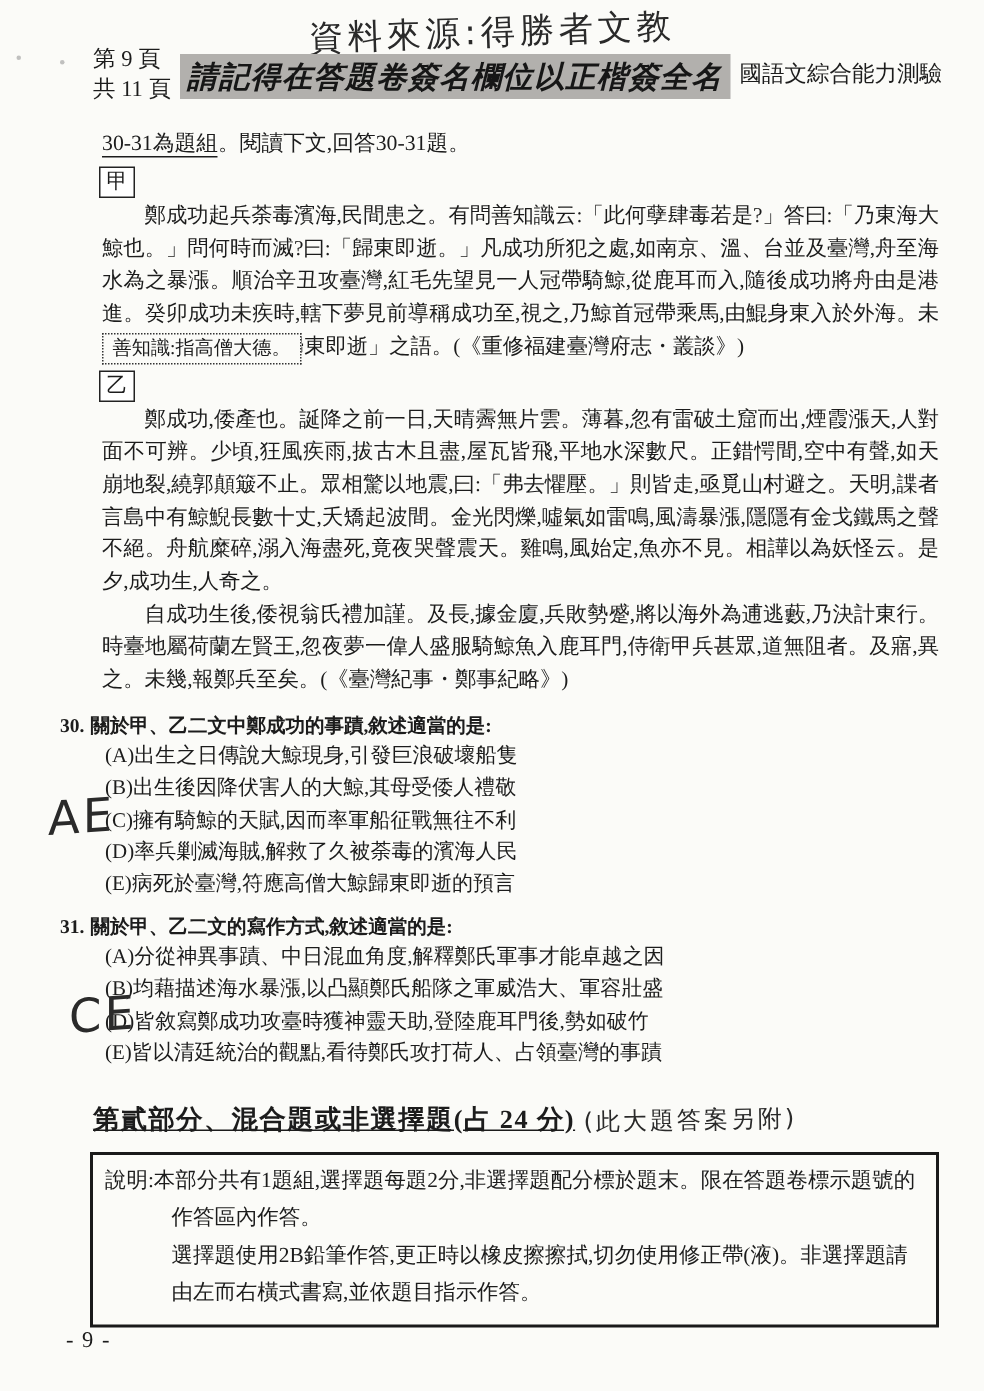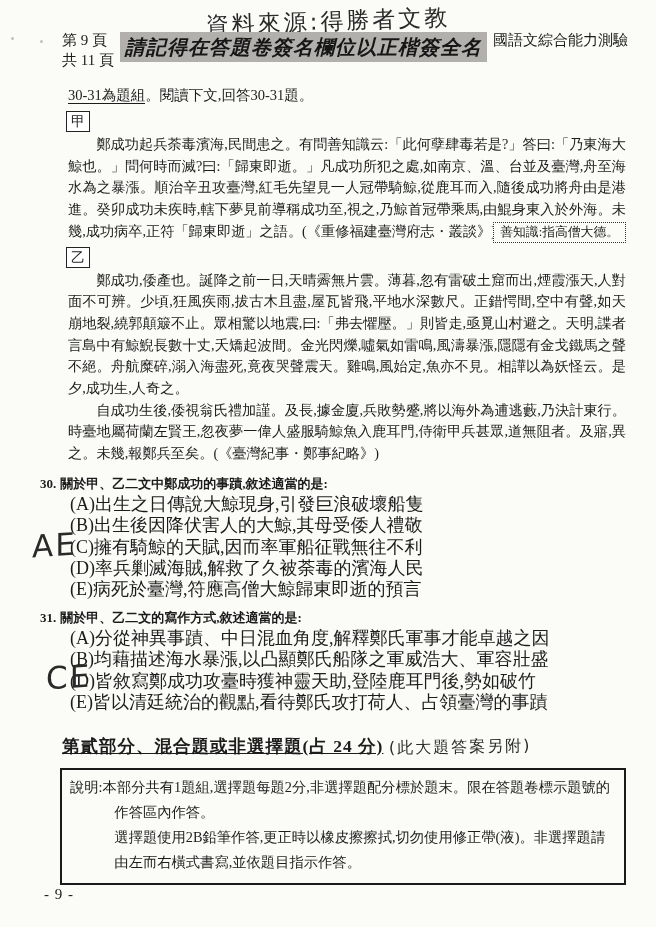--- a/index.html
+++ b/index.html
@@ -18,21 +18,21 @@
     font-weight:500;
   }
   .hw-title{
     position:absolute;top:6px;left:50%;
     transform:translateX(-50%) rotate(-2deg);
     font-size:23px;letter-spacing:3px;white-space:nowrap;
   }
   
   .header-row{
     position:absolute;top:30px;left:62px;right:28px;
-    display:flex;justify-content:space-between;align-items:flex-start;
+    display:flex;justify-content:space-between;align-items:center;
   }
   .pageinfo{font-size:15px;line-height:20px;white-space:nowrap;}
   .sign-notice{
     background:#b2b0ad;color:#161616;
     font-size:20px;font-weight:600;
     padding:2px 5px 1px 5px;
     letter-spacing:1px;
     font-style:italic;
     white-space:nowrap;
     margin-top:2px;
@@ -48,33 +48,33 @@
     display:inline-block;border:1px solid #222;
     min-width:18px;height:19px;line-height:19px;text-align:center;
     font-size:14px;padding:0 2px;margin:3px 0 2px -2px;
     background:#fff;
   }
   .para{
     font-size:14.2px;line-height:21.7px;
     text-align:justify;text-justify:inter-character;
     text-indent:2em;margin:0;
   }
-  .note-row{text-align:right;height:22px;}
+  .note-row{text-align:left;height:22px;}
   .note-row.overlap{margin-top:-21px;}
   .note-box{
     display:inline-block;border:1px dotted #333;
     font-size:12.8px;padding:1px 6px;background:#fbfbf8;
   }
   
   .questions{margin-left:-28px;margin-top:8px;}
   .question{position:relative;margin-top:6px;}
   .qstem{font-size:13px;line-height:21px;font-weight:bold;}
   .qnum{margin-right:4px;}
   .options{padding-left:30px;}
-  .option{font-size:18px;line-height:21.4px;}
+  .option{font-size:14px;line-height:21.4px;}
   .hw-ans{
     position:absolute;font-size:31px;letter-spacing:2px;
     transform:rotate(-4deg) skewX(-4deg);
   }
   .hw-ans.a30{left:-8px;top:54px;}
   .hw-ans.a31{left:6px;top:52px;}
   
   .sec2-heading{
     margin:20px 0 0 -6px;
     font-size:17.5px;font-weight:bold;letter-spacing:1px;

